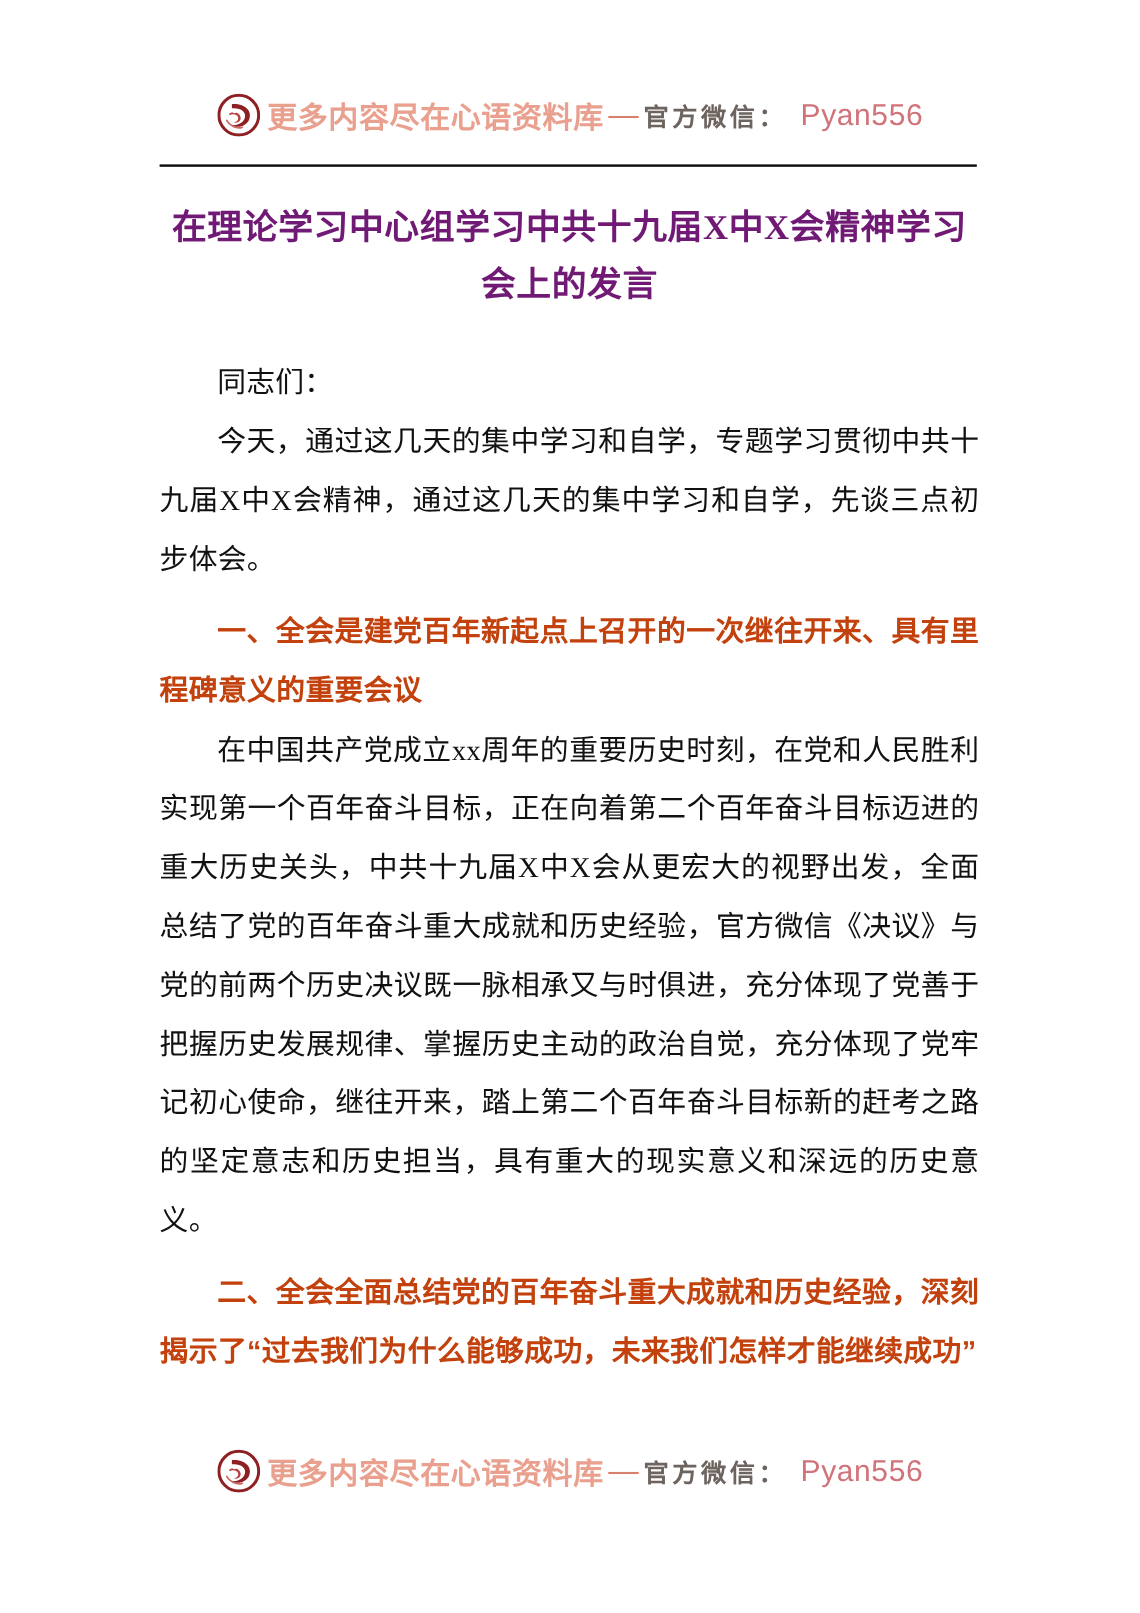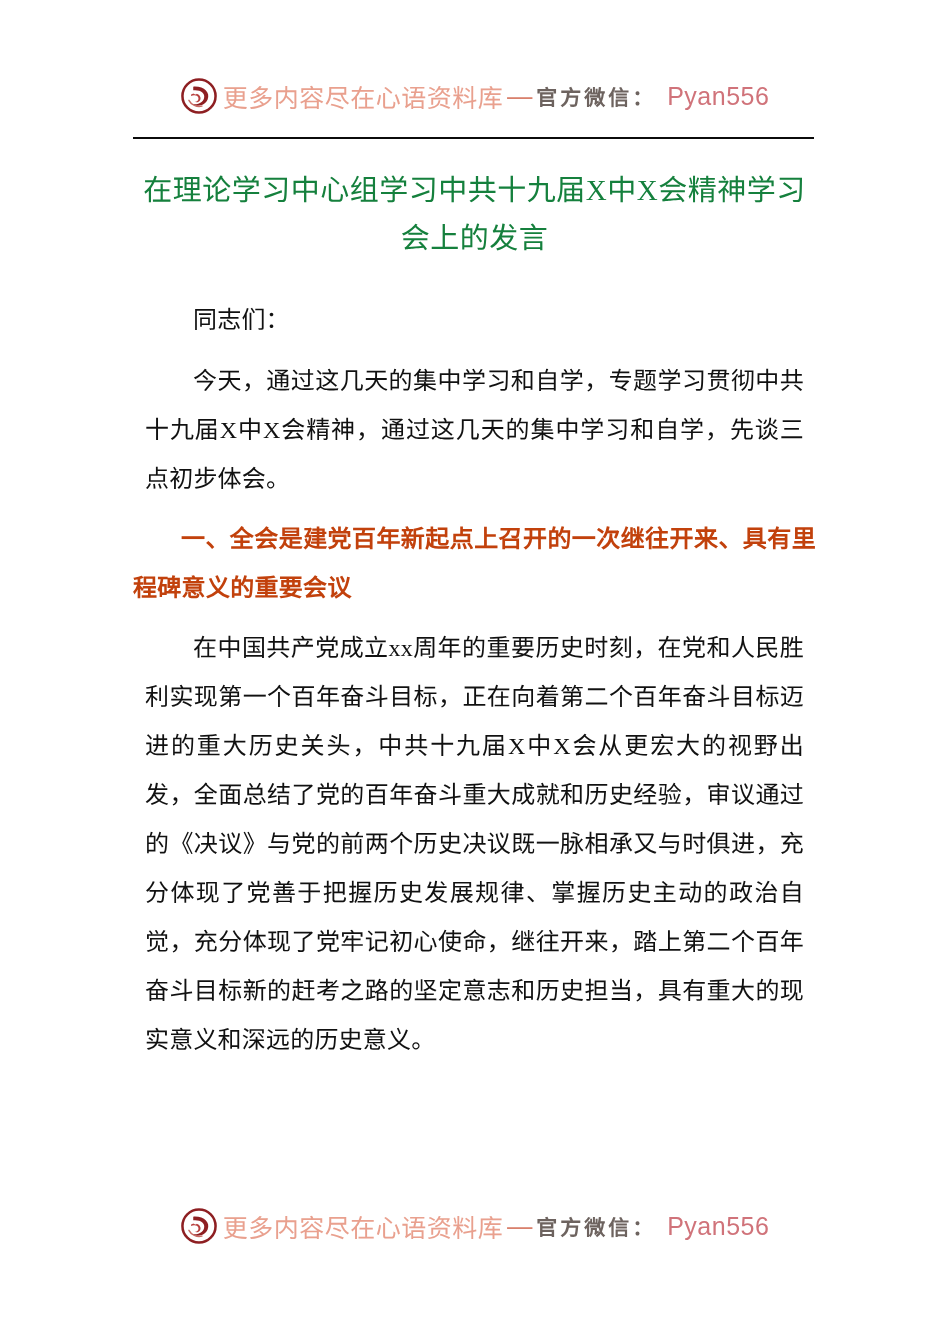--- a/index.html
+++ b/index.html
@@ -42,21 +42,21 @@
 
   .wm-logo {
     width: 36px;
     height: 36px;
     flex: 0 0 36px;
     display: block;
   }
 
   .wm-main {
     font-family: "Liberation Serif", "DejaVu Serif", serif;
-    font-weight: normal;
+    font-weight: bold;
     font-size: 25px;
     letter-spacing: 0.5px;
     color: #e9a08e;
   }
   .wm-sep {
     font-family: "Liberation Serif", "DejaVu Serif", serif;
     font-weight: bold;
     font-size: 25px;
     color: #d9806c;
     margin: 0 -2px;
@@ -89,24 +89,24 @@
   
   .doc {
     position: absolute;
     left: 133px;
     top: 166px;
     width: 683px;
   }
 
   .doc-title {
     font-family: "Liberation Serif", "DejaVu Serif", serif;
-    font-weight: normal;
+    font-weight: bold;
     font-size: 29px;
     line-height: 48px;
-    color: #15803d;
+    color: #701a75;
     text-align: center;
     letter-spacing: 0.5px;
     margin: 0 0 34px 0;
     padding: 0 6px;
   }
 
   .section-heading {
     font-family: "Liberation Sans", "DejaVu Sans", sans-serif;
     font-weight: bold;
     font-size: 24px;
@@ -121,21 +121,21 @@
 
   .para {
     font-family: "Liberation Serif", "DejaVu Serif", serif;
     font-size: 24px;
     line-height: 49px;
     color: #111111;
     letter-spacing: 0.2px;
     text-indent: 48px;
     text-align: justify;
     text-justify: inter-ideograph;
-    margin: 12px;
+    margin: 0;
   }
   .para.salutation {
     text-indent: 48px;
   }
   .para.block-after { margin-bottom: 2px; }
 </style>
 </head>
 <body>
 
 <div class="page">
@@ -159,22 +159,23 @@
   <div class="doc">
 
     <h1 class="doc-title">在理论学习中心组学习中共十九届X中X会精神学习会上的发言</h1>
 
     <p class="para salutation">同志们：</p>
 
     <p class="para block-after">今天，通过这几天的集中学习和自学，专题学习贯彻中共十九届X中X会精神，通过这几天的集中学习和自学，先谈三点初步体会。</p>
 
     <h2 class="section-heading">一、全会是建党百年新起点上召开的一次继往开来、具有里程碑意义的重要会议</h2>
 
-    <p class="para">在中国共产党成立xx周年的重要历史时刻，在党和人民胜利实现第一个百年奋斗目标，正在向着第二个百年奋斗目标迈进的重大历史关头，中共十九届X中X会从更宏大的视野出发，全面总结了党的百年奋斗重大成就和历史经验，审议通过的《决议》与党的前两个历史决议既一脉相承又与时俱进，充分体现了党善于把握历史发展规律、掌握历史主动的政治自觉，充分体现了党牢记初心使命，继往开来，踏上第二个百年奋斗目标新的赶考之路的坚定意志和历史担当，具有重大的现实意义和深远的历史意义。</p>
+    <p class="para">在中国共产党成立xx周年的重要历史时刻，在党和人民胜利实现第一个百年奋斗目标，正在向着第二个百年奋斗目标迈进的重大历史关头，中共十九届X中X会从更宏大的视野出发，全面总结了党的百年奋斗重大成就和历史经验，官方微信《决议》与党的前两个历史决议既一脉相承又与时俱进，充分体现了党善于把握历史发展规律、掌握历史主动的政治自觉，充分体现了党牢记初心使命，继往开来，踏上第二个百年奋斗目标新的赶考之路的坚定意志和历史担当，具有重大的现实意义和深远的历史意义。</p>
 
+    <h2 class="section-heading">二、全会全面总结党的百年奋斗重大成就和历史经验，深刻揭示了“过去我们为什么能够成功，未来我们怎样才能继续成功”</h2>
 
   </div>
 
   <div class="watermark watermark-bottom">
     <svg class="wm-logo" viewBox="0 0 100 100" aria-hidden="true">
       <circle cx="50" cy="50" r="46" fill="none" stroke="#8E1F22" stroke-width="7"></circle>
       <path d="M34 24 C64 22, 82 40, 74 60 C68 76, 46 82, 30 72 C42 76, 60 70, 64 56 C68 42, 54 32, 34 34 Z" fill="#8E1F22"></path>
       <path d="M28 46 C38 40, 52 44, 54 54 C56 64, 46 70, 38 66 C46 66, 50 60, 48 54 C46 48, 36 46, 28 50 Z" fill="#B8413F"></path>
       <circle cx="40" cy="41" r="4.5" fill="#ffffff"></circle>
       <path d="M22 62 C28 74, 44 82, 58 78" fill="none" stroke="#C96A63" stroke-width="4" stroke-linecap="round"></path>

